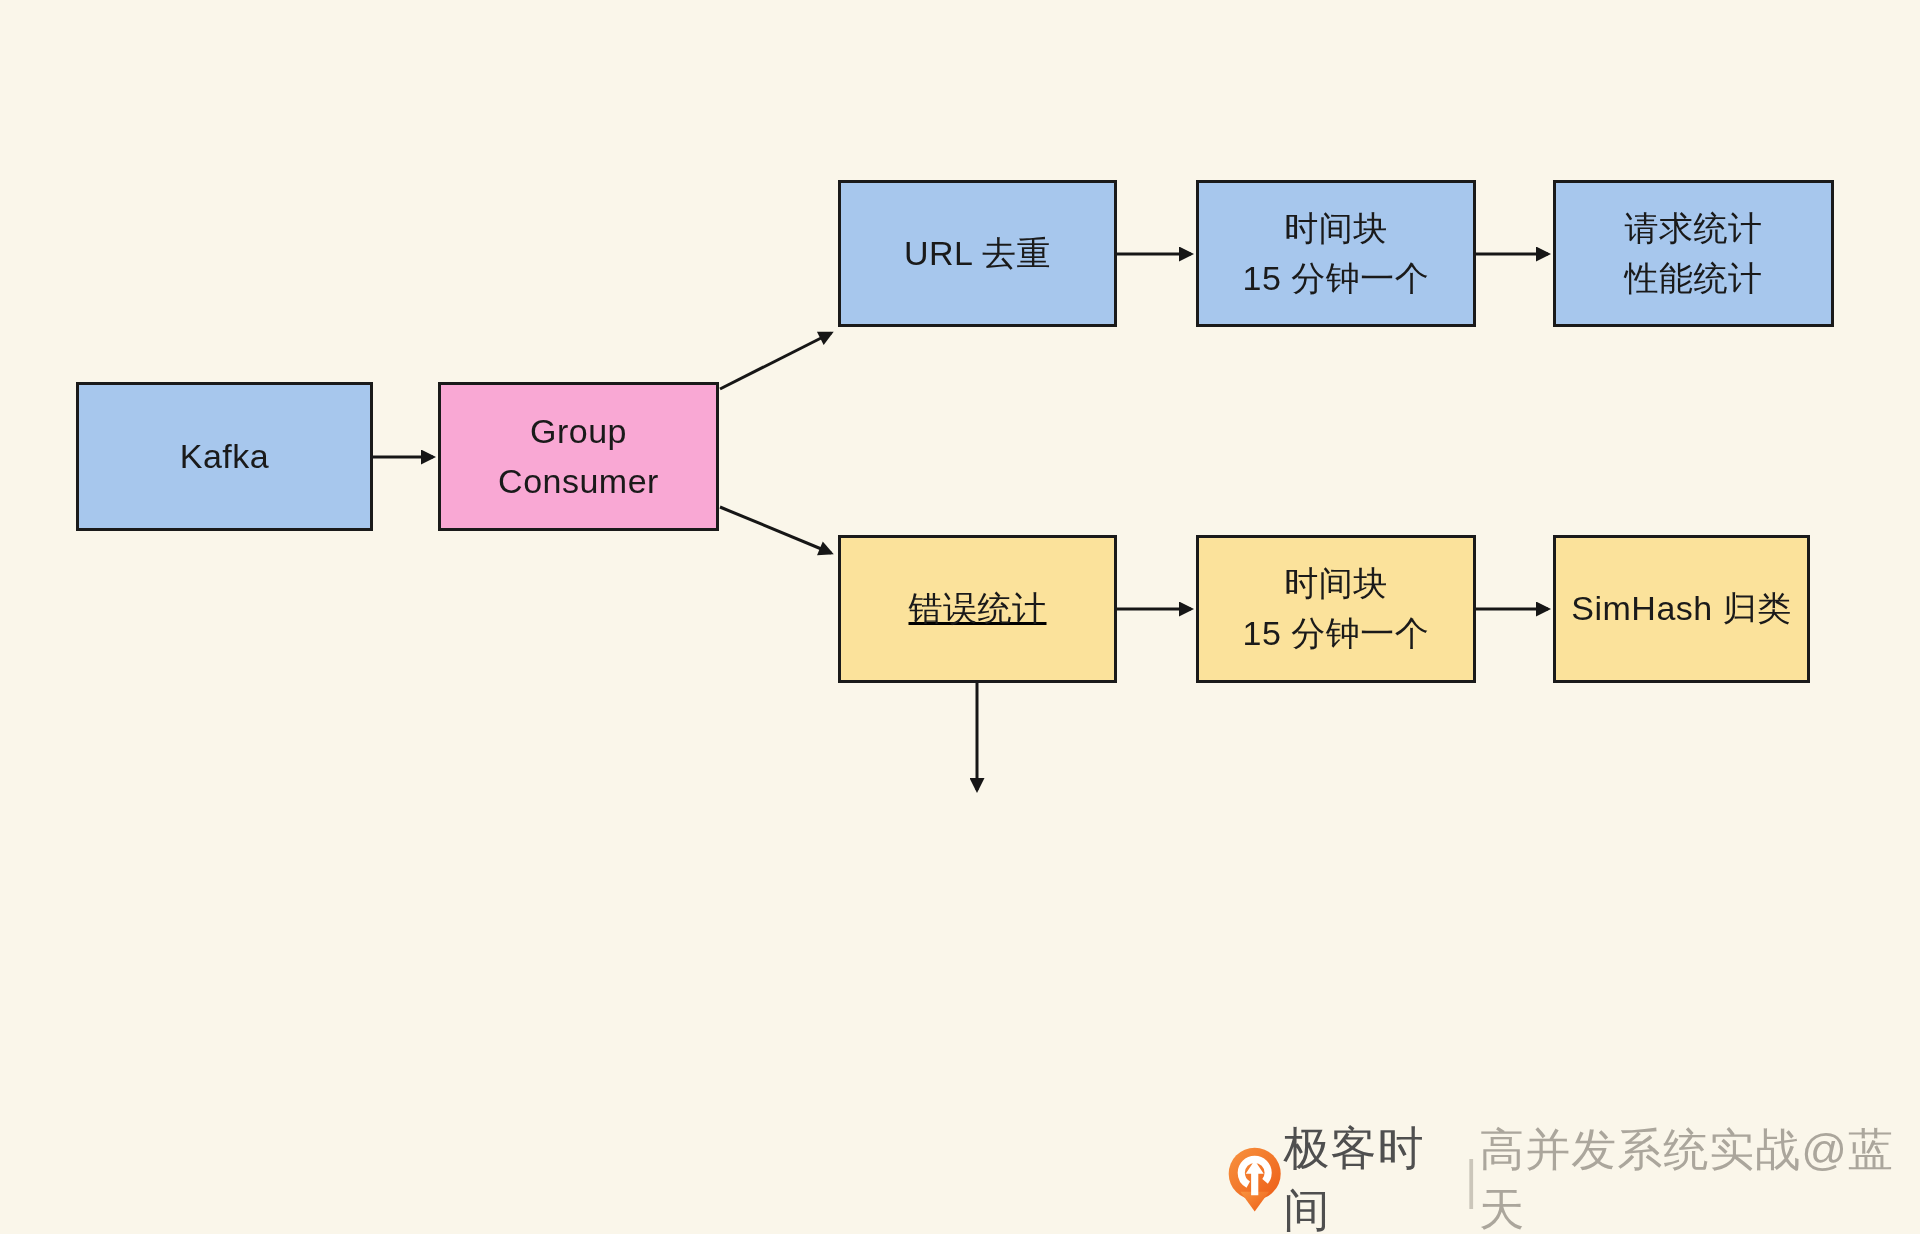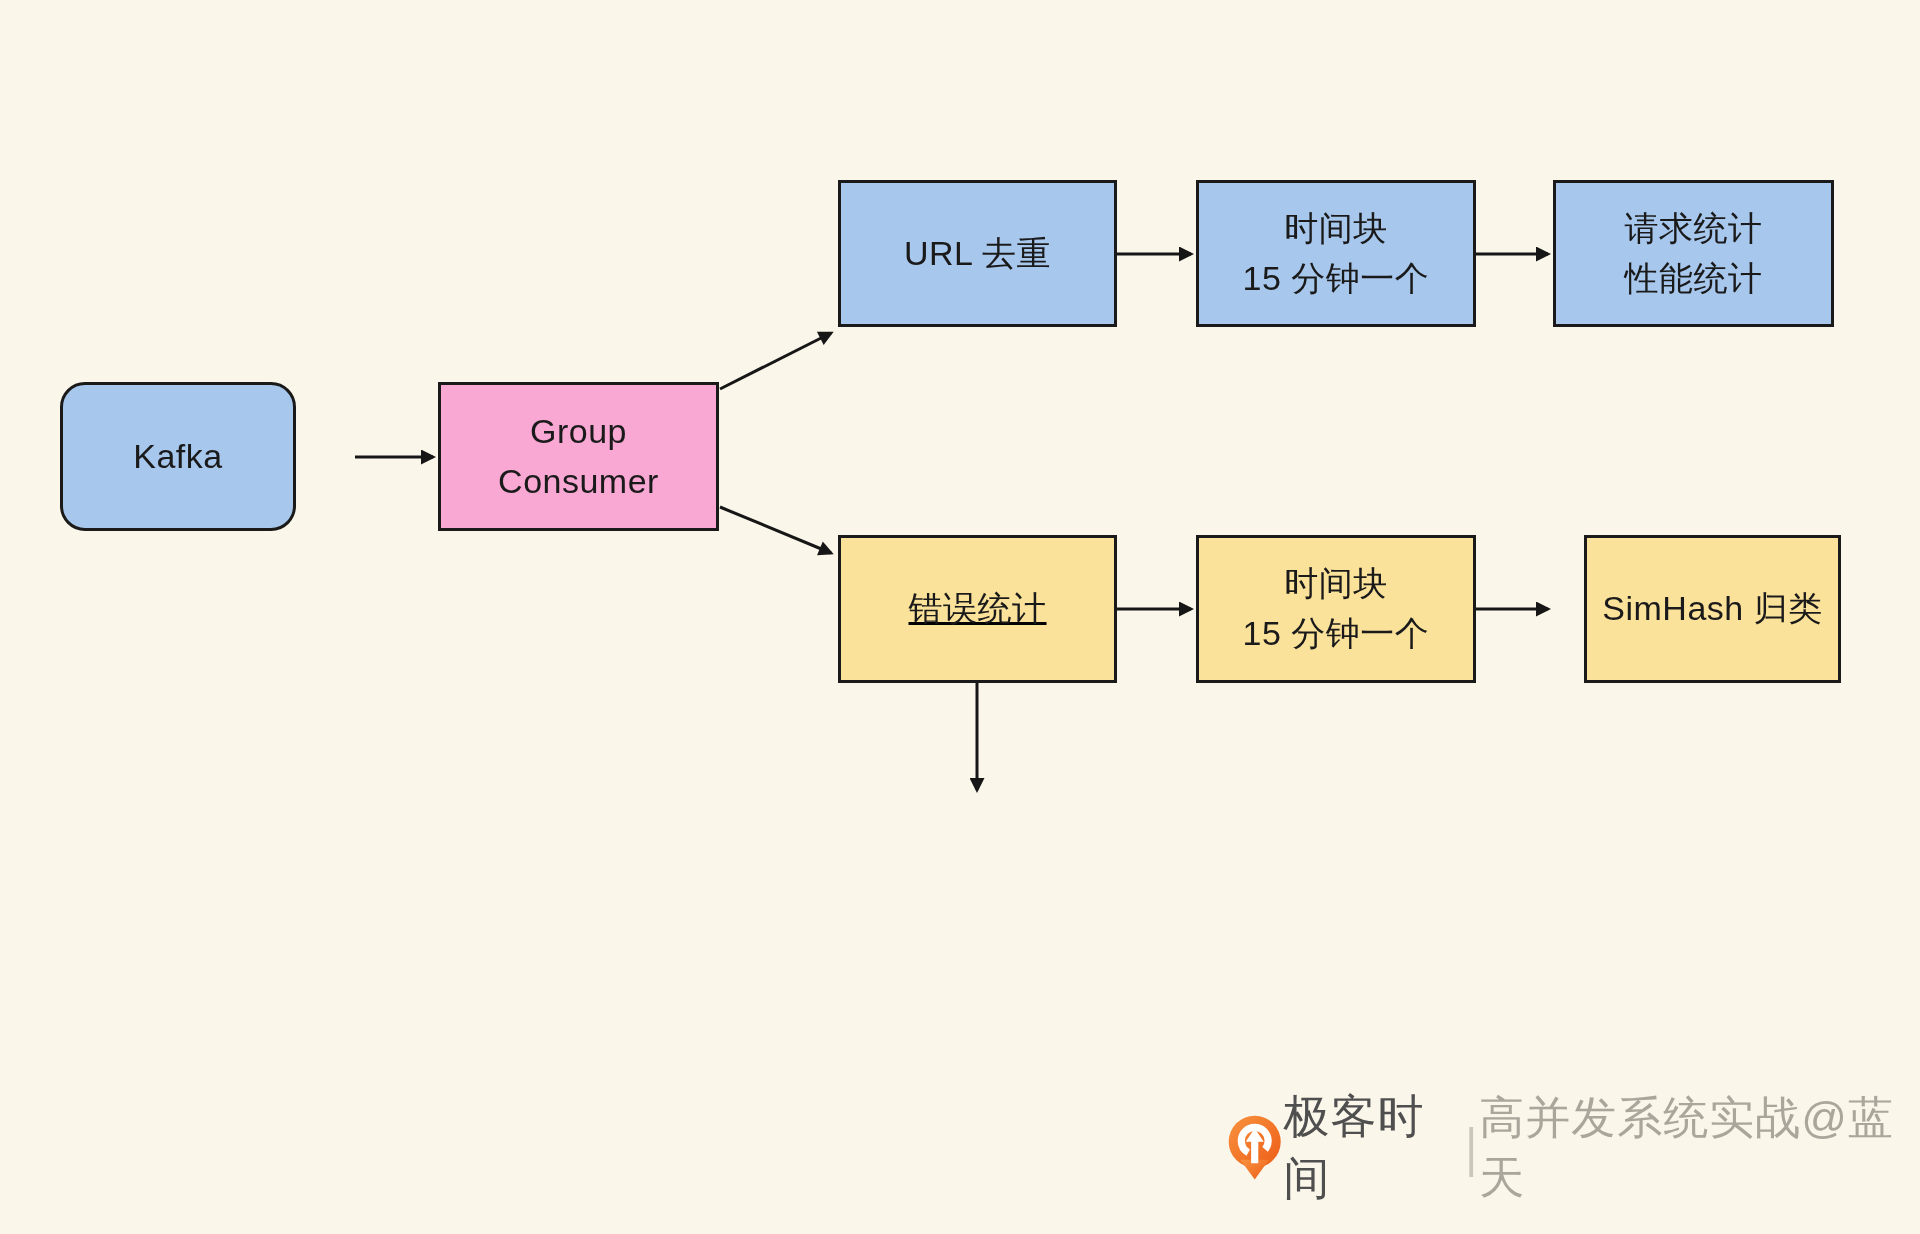--- a/index.html
+++ b/index.html
@@ -26,43 +26,43 @@
     justify-content: center;
     text-align: center;
   }
   .node-label {
     font-size: 34px;
     line-height: 1.47;
     color: #1A1A1A;
     white-space: pre-line;
     letter-spacing: 0.5px;
   }
-  .n-kafka             { left: 60px;   top: 382px; width: 236px; height: 149px; border-radius: 25px; }
+  .n-kafka             { left: 76px;   top: 382px; width: 297px; height: 149px; }
   .n-group-consumer    { left: 438px;  top: 382px; width: 281px; height: 149px; }
   .n-url-dedup         { left: 838px;  top: 180px; width: 279px; height: 147px; }
   .n-time-block-top    { left: 1196px; top: 180px; width: 280px; height: 147px; }
   .n-request-stats     { left: 1553px; top: 180px; width: 281px; height: 147px; }
   .n-error-stats       { left: 838px;  top: 535px; width: 279px; height: 148px; }
   .n-time-block-bottom { left: 1196px; top: 535px; width: 280px; height: 148px; }
-  .n-simhash           { left: 1553px; top: 535px; width: 257px; height: 148px; margin-left: 31px; }
+  .n-simhash           { left: 1553px; top: 535px; width: 257px; height: 148px; }
   .n-occurrence-stats  { left: 838px;  top: 795px; width: 279px; height: 228px; }
   
   #arrows {
     position: absolute;
     left: 0; top: 0;
     width: 1920px;
     height: 1234px;
     pointer-events: none;
   }
   #arrows line { stroke: currentColor; stroke-width: 3; }
   
   .footer {
     position: absolute;
     left: 1226px;
-    top: 1112px;
+    top: 1144px;
     height: 72px;
     display: flex;
     align-items: center;
   }
   .brand-text {
     font-size: 46px;
     font-weight: 500;
     letter-spacing: 1px;
     color: #4F4F4F;
   }

